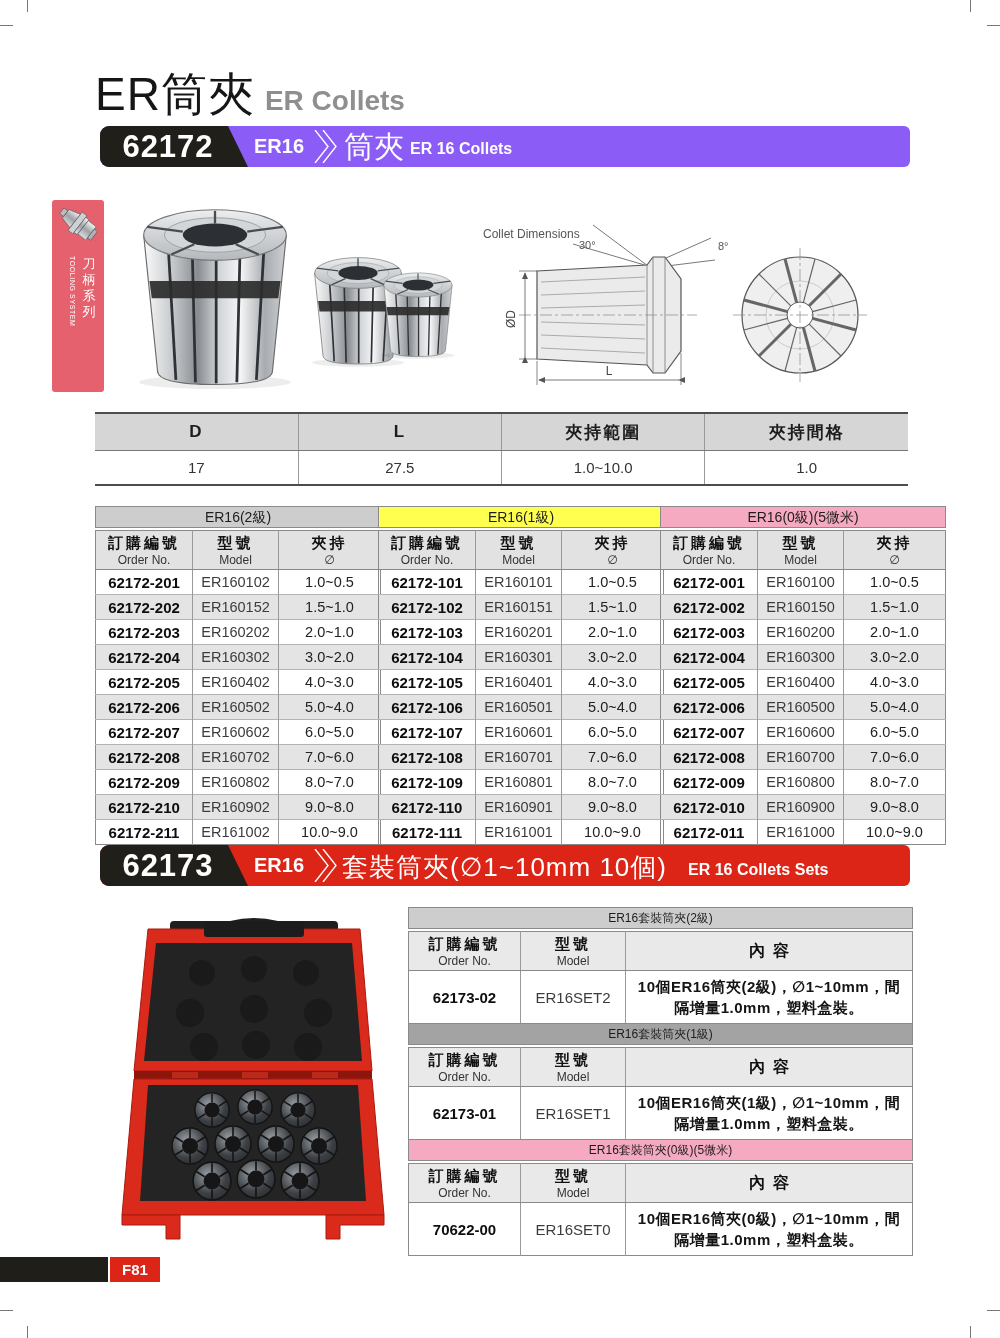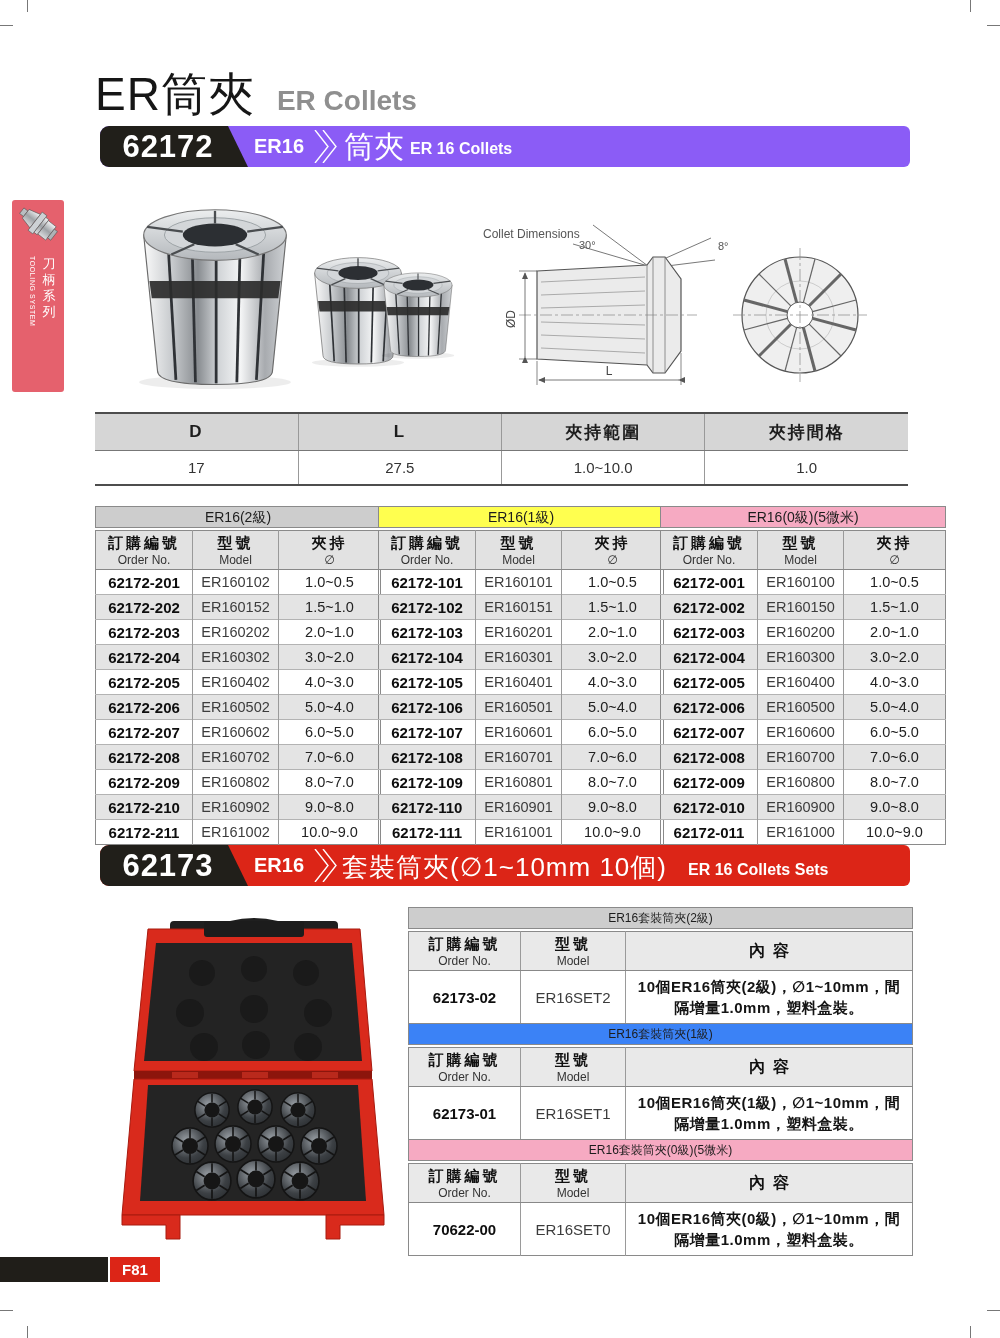--- a/index.html
+++ b/index.html
@@ -2,21 +2,21 @@
 <html><head>
 <meta charset="utf-8">
 <style>
   html,body{margin:0;padding:0;background:#fff;}
   body{font-family:"Liberation Sans","DejaVu Sans",sans-serif;}
   .page{position:relative;width:1000px;height:1338px;background:#fff;overflow:hidden;}
 
   .cm{position:absolute;background:#777;}
 
   
-  .titleRow{position:absolute;left:95px;top:64px;display:flex;align-items:baseline;gap:22px;}
+  .titleRow{position:absolute;left:95px;top:64px;display:flex;align-items:baseline;gap:10px;}
   .titleZh{font-size:46px;color:#161616;letter-spacing:1px;}
   .titleEn{font-size:28px;font-weight:bold;color:#8f8f8f;}
 
   
   .banner{position:absolute;left:100px;width:810px;height:41px;border-radius:9px 6px 6px 9px;}
   .b1{top:126px;} .b2{top:845px;}
   .codeTabSvg{position:absolute;left:0;top:0;}
   .codeText{position:absolute;left:0;top:0;width:136px;height:41px;display:flex;align-items:center;justify-content:center;
             color:#fff;font-size:31px;font-weight:800;letter-spacing:1px;}
   .series{position:absolute;left:150px;top:0;width:58px;height:41px;display:flex;align-items:center;justify-content:center;
@@ -110,21 +110,21 @@
     <span class="codeText">62172</span>
     <span class="series">ER16</span>
     <svg class="chev" width="26" height="33" viewBox="0 0 26 33">
       <path d="M2 0 L15 16.5 L2 33" stroke="#fff" fill="none" stroke-width="1.4"></path>
       <path d="M10 0 L23 16.5 L10 33" stroke="#fff" fill="none" stroke-width="1.4"></path>
     </svg>
     <span class="bzh">筒夾</span>
     <span class="ben">ER 16 Collets</span>
   </div>
 
-  <div class="sideTab" style="background: rgb(229, 97, 109);">
+  <div class="sideTab" style="background: rgb(229, 97, 109); margin-left: 40px;">
     <svg class="sideTool" width="44" height="42" viewBox="0 0 44 42">
       <defs>
         <linearGradient id="gmet2" x1="0" y1="0" x2="0" y2="1">
           <stop offset="0" stop-color="#f2f3f4"></stop>
             <stop offset=".5" stop-color="#9ea2a6"></stop>
             <stop offset="1" stop-color="#dcdee0"></stop>
         </linearGradient>
       </defs>
       <g transform="rotate(38 22 20)">
         <rect x="1" y="16" width="5" height="7" fill="#b9bdc1" stroke="#555" stroke-width=".6"></rect>
@@ -594,21 +594,21 @@
           <tr>
         <td class="sOrder">62173-02</td>
         <td class="sModel">ER16SET2</td>
         <td class="sContent">10個ER16筒夾(2級)，∅1~10mm，間隔增量1.0mm，塑料盒裝。</td>
       </tr>
         </tbody>
     </table>
   </div>
 
   <div class="stable st2">
-    <div class="stitle" style="background: #3b82f6;">ER16套裝筒夾(1級)</div>
+    <div class="stitle" style="background: #a3a3a3;">ER16套裝筒夾(1級)</div>
     <table>
       <colgroup>
           <col style="width:112px">
           <col style="width:105px">
           <col>
         </colgroup>
       <thead>
           <tr>
         <th>
               <span class="hzh">訂購編號</span>

